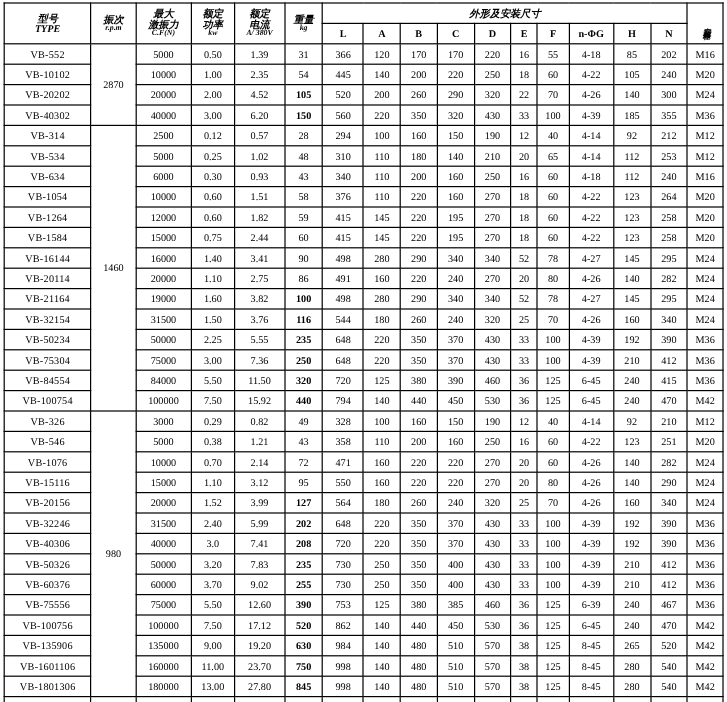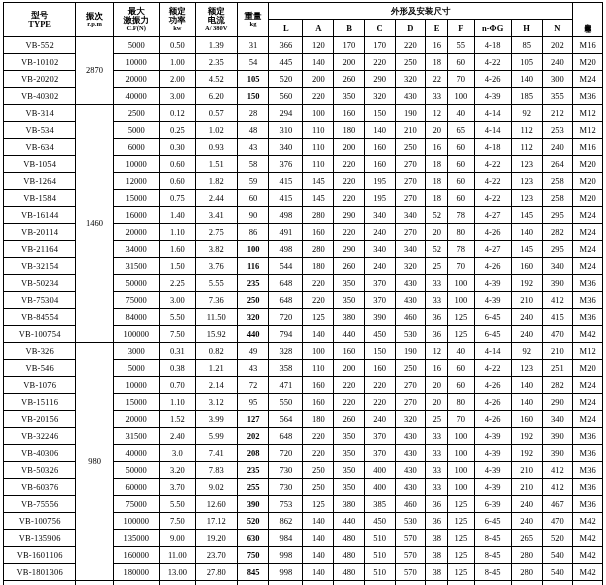--- a/index.html
+++ b/index.html
@@ -33,20 +33,21 @@
     font-size: 8.5px;
     line-height: 1.05;
     font-family: "Liberation Serif", serif;
     color: #000;
     height: 16px;
   }
   .hdr-top td {
     font-weight: bold;
     font-size: 8.5px;
     padding: 1px 0;
+    font-style: italic;
   }
   .hdr-sub td {
     font-weight: bold;
     font-size: 8.5px;
   }
   .vert {
     writing-mode: vertical-rl;
     text-orientation: upright;
     letter-spacing: 1px;
     white-space: nowrap;
@@ -365,21 +366,21 @@
           <td>270</td>
           <td>20</td>
           <td>80</td>
           <td>4-26</td>
           <td>140</td>
           <td>282</td>
           <td>M24</td>
         </tr>
         <tr>
           <td class="model">VB-21164</td>
-          <td>34000</td>
+          <td>19000</td>
           <td>1.60</td>
           <td>3.82</td>
           <td class="bigw">100</td>
           <td>498</td>
           <td>280</td>
           <td>290</td>
           <td>340</td>
           <td>340</td>
           <td>52</td>
           <td>78</td>
@@ -475,21 +476,21 @@
           <td>125</td>
           <td>6-45</td>
           <td>240</td>
           <td>470</td>
           <td>M42</td>
         </tr>
         <tr>
           <td class="model">VB-326</td>
           <td rowspan="14" class="rpm">980</td>
           <td>3000</td>
-          <td>0.31</td>
+          <td>0.29</td>
           <td>0.82</td>
           <td>49</td>
           <td>328</td>
           <td>100</td>
           <td>160</td>
           <td>150</td>
           <td>190</td>
           <td>12</td>
           <td>40</td>
           <td>4-14</td>

